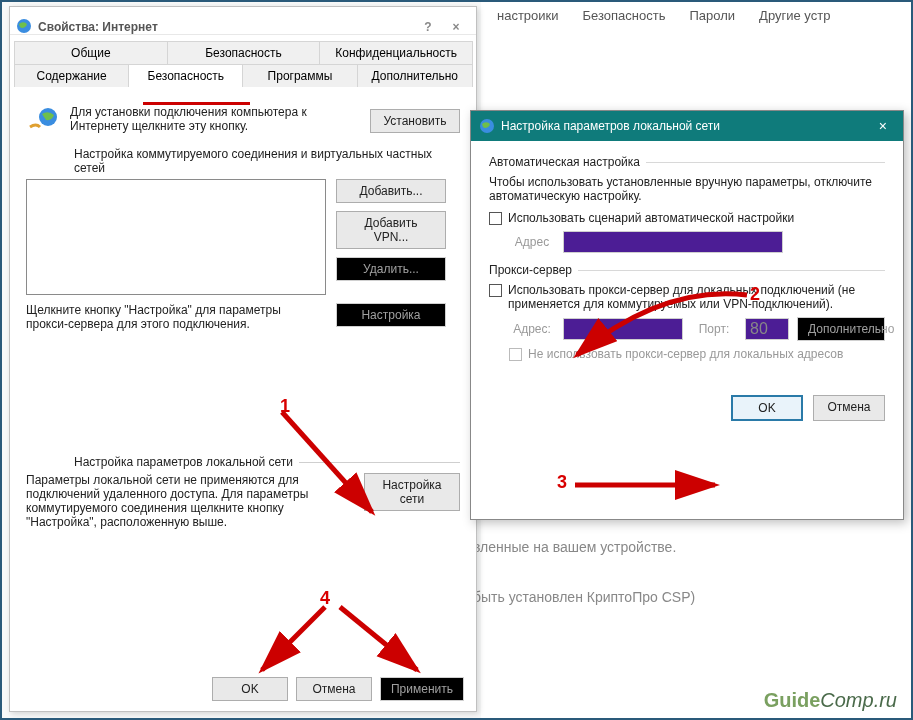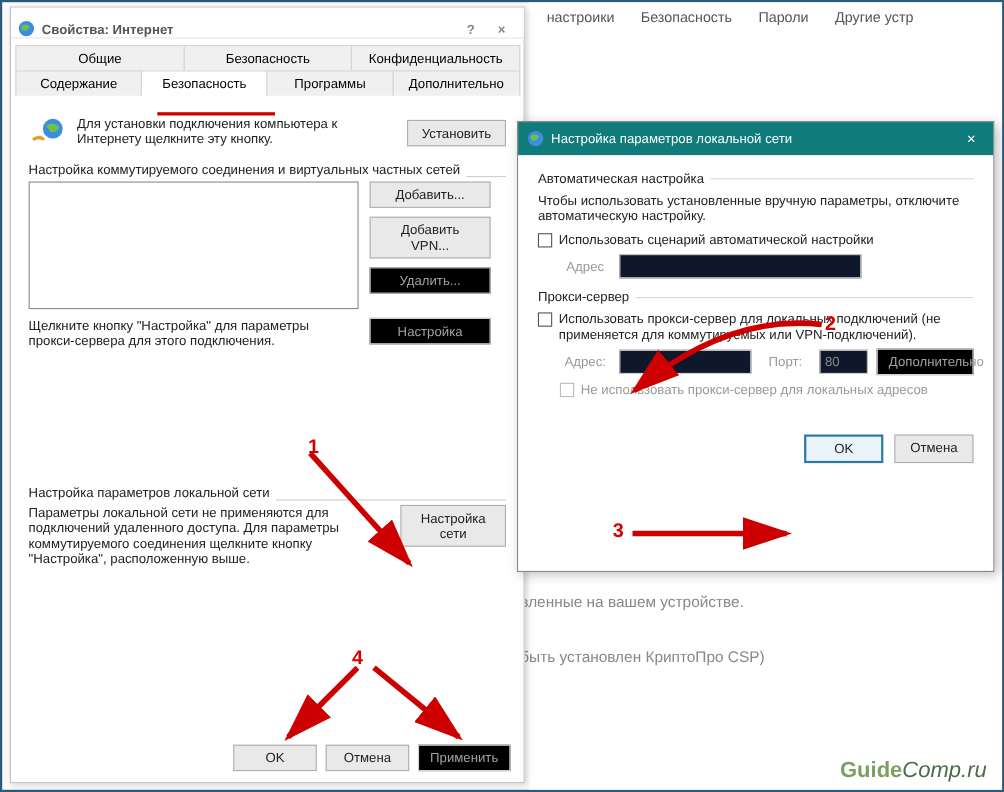--- a/index.html
+++ b/index.html
@@ -29,21 +29,21 @@
 .world-icon { width: 34px; height: 28px; position: relative; }
 .world-icon svg { width: 34px; height: 28px; }
 .install-row { display: flex; align-items: flex-end; gap: 10px; }
 .install-row .txt { flex: 1; }
 
 .btn { font-size: 12px; padding: 4px 10px; background: #e9e9e9; border: 1px solid #adadad; min-width: 90px; text-align: center; color: #222; }
 .btn.disabled { color: #a0a0a0; border-color: #d0d0d0; background: #000000; }
 .btn-col { width: 110px; display: flex; flex-direction: column; gap: 8px; align-items: stretch; }
 .btn-col .btn { min-width: 0; }
 
-.fieldset-label { display: flex; align-items: flex-end; gap: 6px; margin-bottom: 4px; }
+.fieldset-label { display: flex; align-items: center; gap: 6px; margin-bottom: 4px; margin-left: 48px; }
 .fieldset-label .line { flex: 1; border-top: 1px solid #cfcfcf; }
 .listbox { border: 1px solid #8a8a8a; width: 300px; height: 116px; background: #fff; }
 .grid-dial { display: flex; gap: 10px; }
 
 .lan-row { display: flex; gap: 10px; align-items: flex-start; }
 .lan-row .txt { flex: 1; }
 
 .bottom-buttons { position: absolute; bottom: 10px; right: 12px; display: flex; gap: 8px; }
 .bottom-buttons .btn { min-width: 76px; }
 
@@ -53,21 +53,21 @@
 .titlebar2 .icon { width: 16px; height: 16px; margin-right: 6px; }
 .titlebar2 .spacer { flex: 1; }
 .titlebar2 .close { font-size: 14px; padding: 0 8px; cursor: default; }
 
 .body2 { padding: 14px 18px; font-size: 12px; color: #222; }
 .grp-label { display: flex; align-items: center; gap: 6px; margin-top: 10px; margin-bottom: 6px; }
 .grp-label .line { flex: 1; border-top: 1px solid #d8d8d8; }
 .chk-row { display: flex; align-items: flex-start; gap: 6px; margin: 6px 0; }
 .chk { width: 13px; height: 13px; border: 1px solid #555; background: #fff; margin-top: 1px; flex-shrink: 0; }
 .chk-row.bordered span:last-child { border: 1px solid #7a9cc6; padding: 0 2px; }
-.inp { border: 1px solid #cfcfcf; background: #0f172a; height: 22px; padding: 0 4px; color: #888; font-size: 12px; }
+.inp { border: 1px solid #cfcfcf; background: #4c1d95; height: 22px; padding: 0 4px; color: #888; font-size: 16px; }
 .addr-row { display: flex; align-items: center; gap: 8px; margin: 6px 0 6px 20px; color: #999; }
 .addr-row .lbl { min-width: 46px; text-align: center; }
 .bottom2 { display: flex; justify-content: flex-end; gap: 10px; padding: 14px 18px 0 18px; }
 .bottom2 .btn { min-width: 72px; }
 .btn.primary { border: 2px solid #2a7aa8; background: #e9f3fa; }
 
 
 .anno-num { position: absolute; color: #d80000; font-weight: bold; font-size: 18px; pointer-events: none; }
 .arrow { position: absolute; pointer-events: none; }
 

